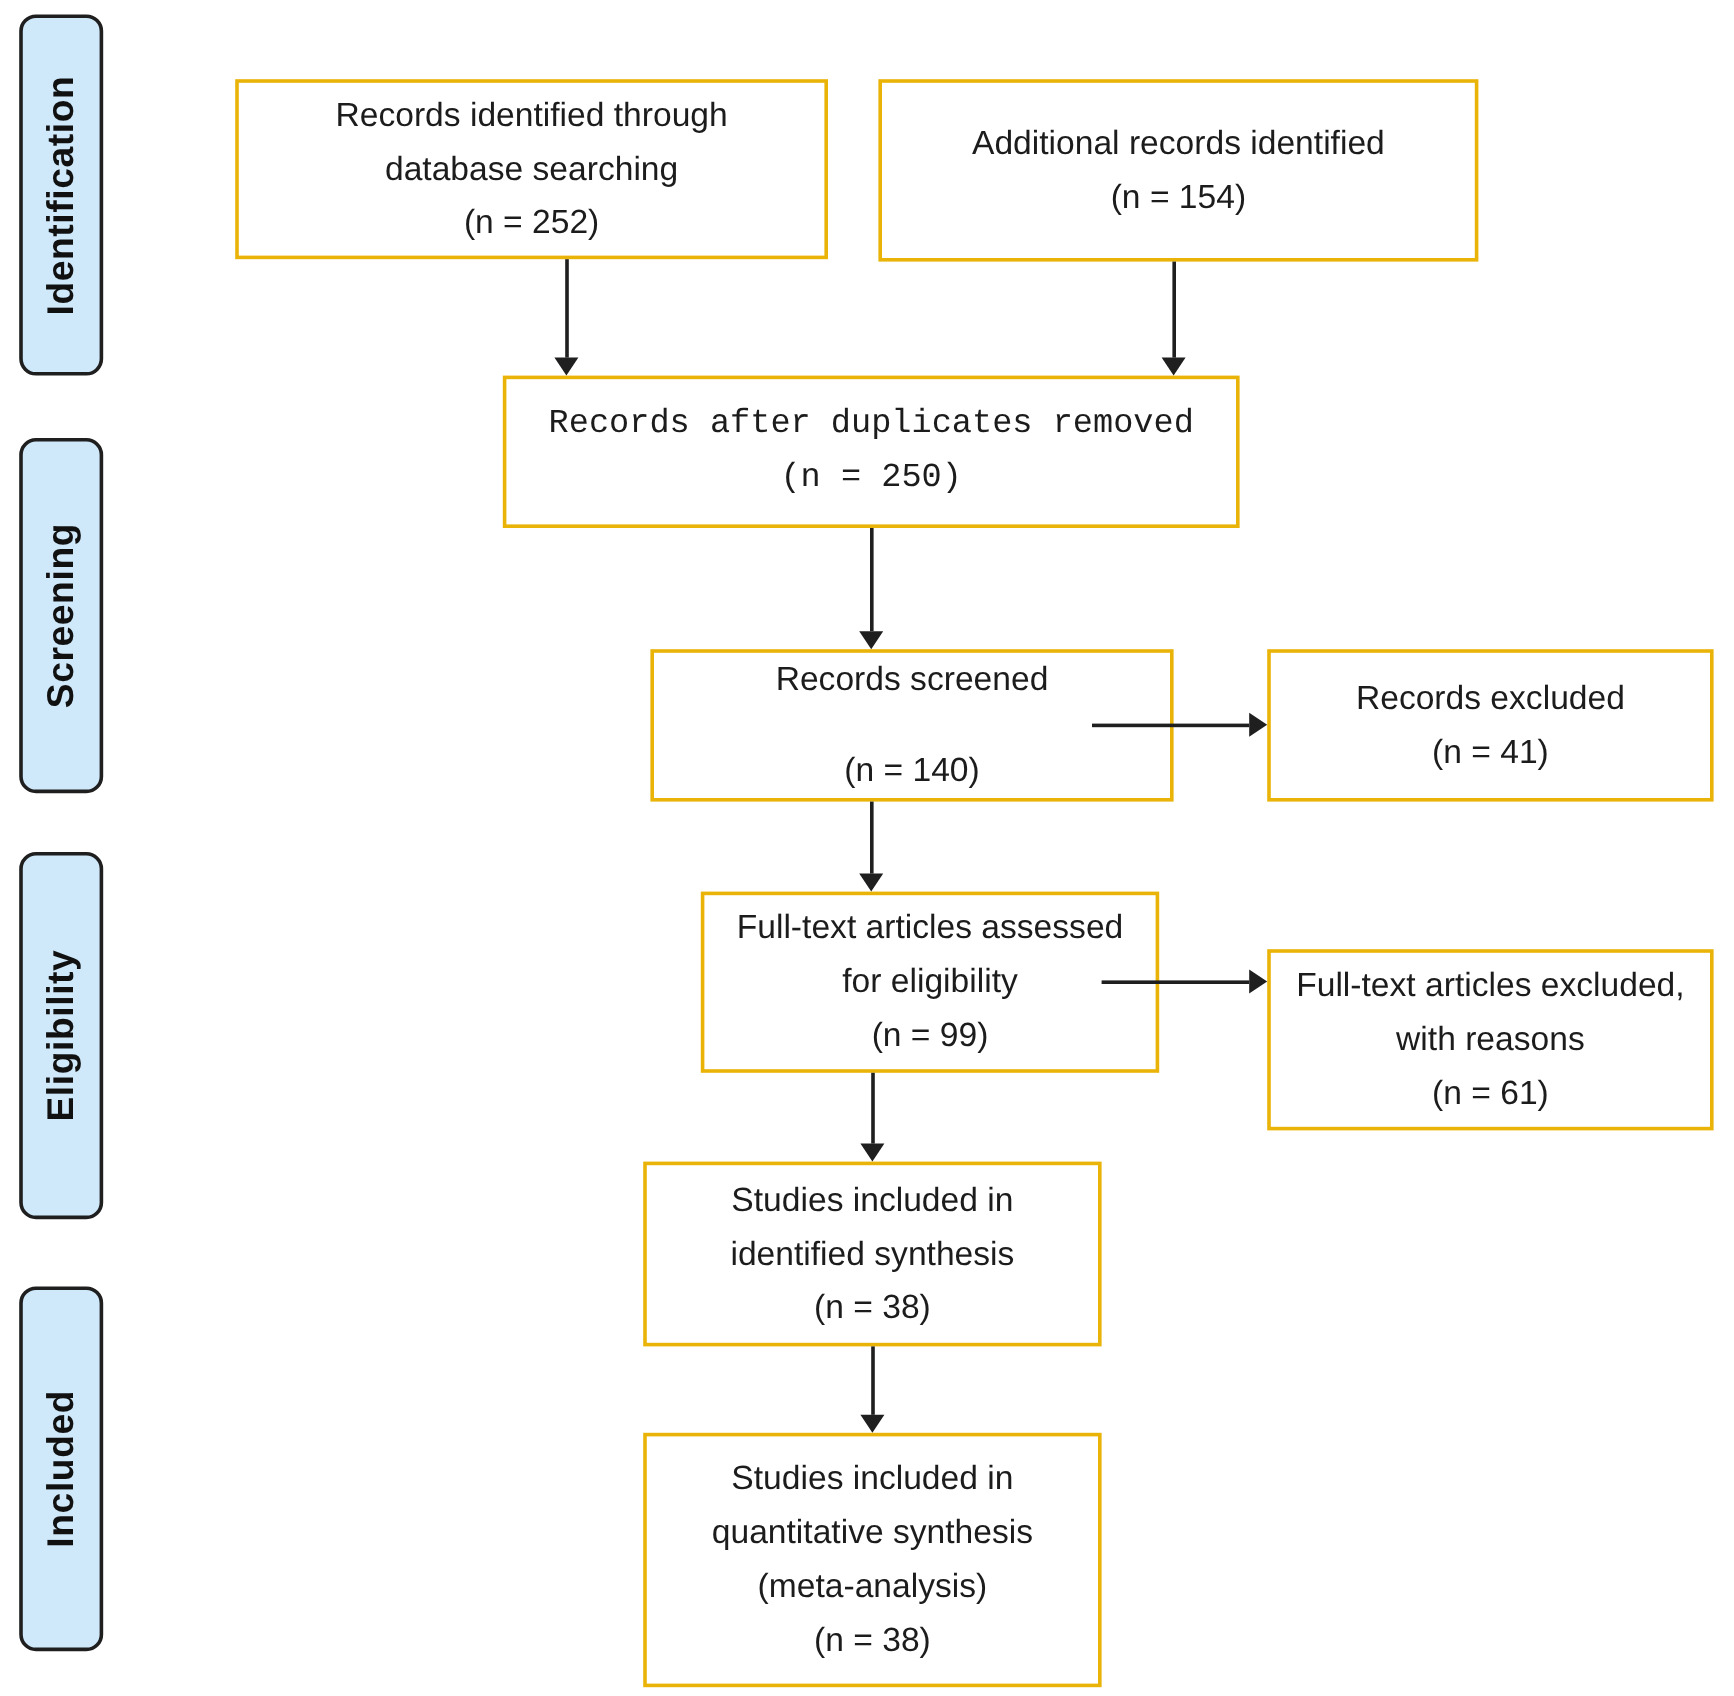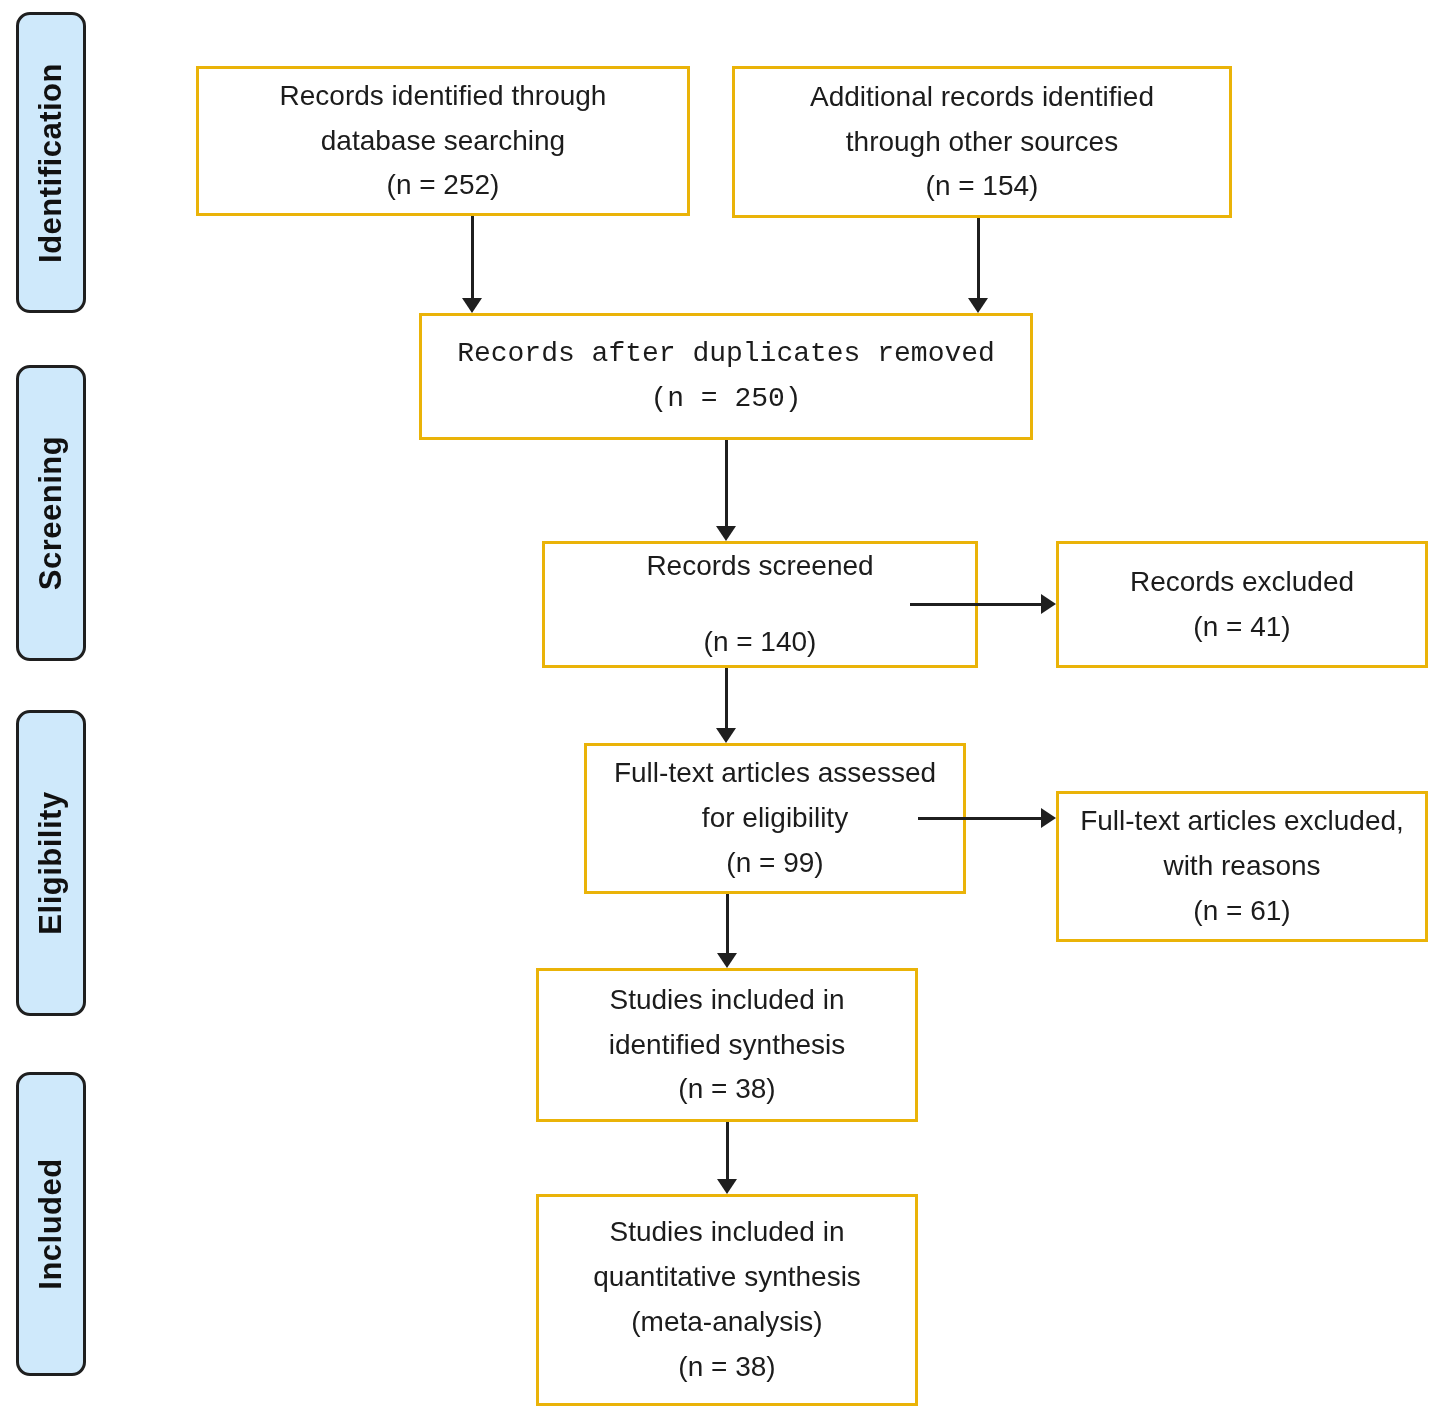--- a/index.html
+++ b/index.html
@@ -54,21 +54,20 @@
   </div>
 
   <div class="fbox" style="left:196px; top:66px; width:494px; height:150px;">
     <div>Records identified through</div>
     <div>database searching</div>
     <div>(n = 252)</div>
   </div>
 
   <div class="fbox" style="left:732px; top:66px; width:500px; height:152px;">
     <div>Additional records identified</div>
-    <div>through other sources</div>
     <div>(n = 154)</div>
   </div>
 
   <div class="fbox" style="left:419px; top:313px; width:614px; height:127px;font-family:Liberation Mono, monospace;">
     <div>Records after duplicates removed</div>
     <div>(n = 250)</div>
   </div>
 
   <div class="fbox" style="left:542px; top:541px; width:436px; height:127px;justify-content:space-between;">
     <div>Records screened</div>

